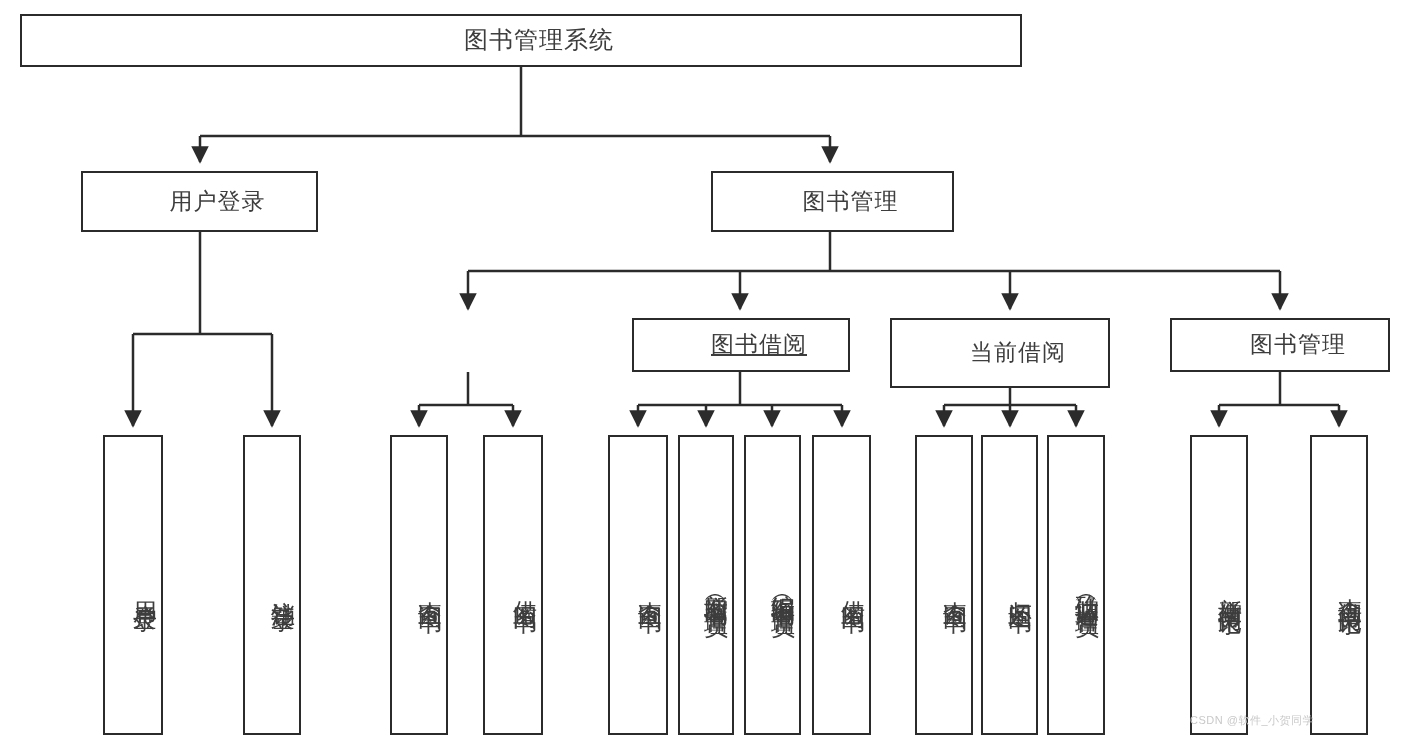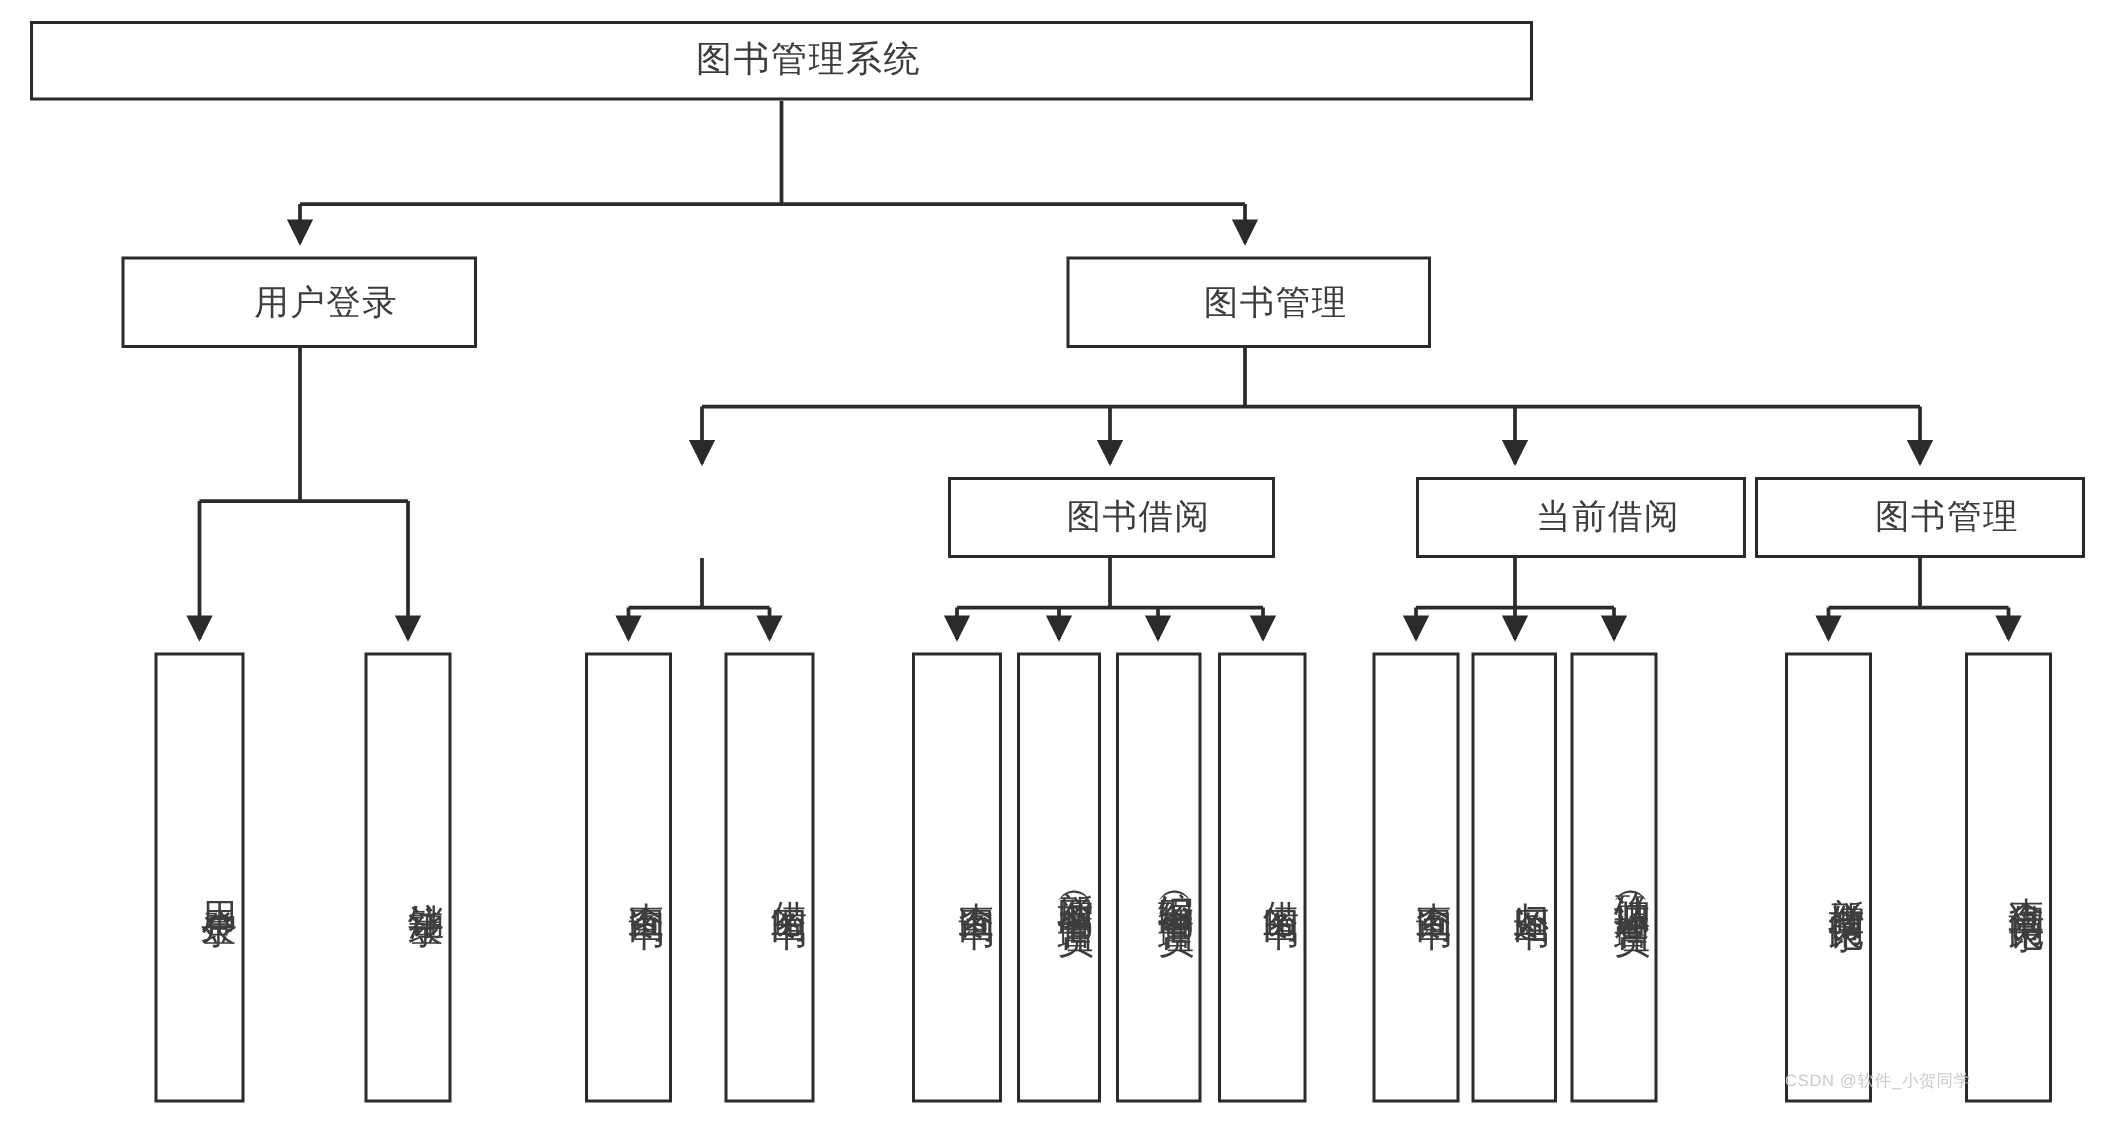--- a/index.html
+++ b/index.html
@@ -113,22 +113,22 @@
       <path d="M 1219 405 L 1219 426" marker-end="url(#arrow)"></path>
       <path d="M 1339 405 L 1339 426" marker-end="url(#arrow)"></path>
     </g>
   </svg>
 
   <div class="node horiz root" style="left: 20px; top: 14px; width: 1002px; height: 53px;">图书管理系统</div>
 
   <div class="node horiz" style="left: 81px; top: 171px; width: 237px; height: 61px;">用户登录</div>
   <div class="node horiz" style="left: 711px; top: 171px; width: 243px; height: 61px;">图书管理</div>
 
-  <div class="node horiz" style="left: 632px; top: 318px; width: 218px; height: 54px;">图书借阅</div>
-  <div class="node horiz" style="left: 944px; top: 318px; width: 220px; height: 54px;">当前借阅</div>
+  <div class="node horiz" style="left: 632px; top: 318px; width: 218px; height: 54px; text-decoration: underline;">图书借阅</div>
+  <div class="node horiz" style="left: 890px; top: 318px; width: 220px; height: 70px;">当前借阅</div>
   <div class="node horiz" style="left: 1170px; top: 318px; width: 220px; height: 54px;">图书管理</div>
 
   <div class="node vert" style="left: 103px; top: 435px; width: 60px; height: 300px;">用户登录</div>
   <div class="node vert" style="left: 243px; top: 435px; width: 58px; height: 300px;">注销登录</div>
   <div class="node vert" style="left: 390px; top: 435px; width: 58px; height: 300px;">查询图书</div>
   <div class="node vert" style="left: 483px; top: 435px; width: 60px; height: 300px;">借阅图书</div>
   <div class="node vert" style="left: 608px; top: 435px; width: 60px; height: 300px;">查询图书</div>
   <div class="node vert" style="left: 678px; top: 435px; width: 56px; height: 300px;">新增图书（管理员）</div>
   <div class="node vert" style="left: 744px; top: 435px; width: 57px; height: 300px;">编辑图书（管理员）</div>
   <div class="node vert" style="left: 812px; top: 435px; width: 59px; height: 300px;">借阅图书</div>

